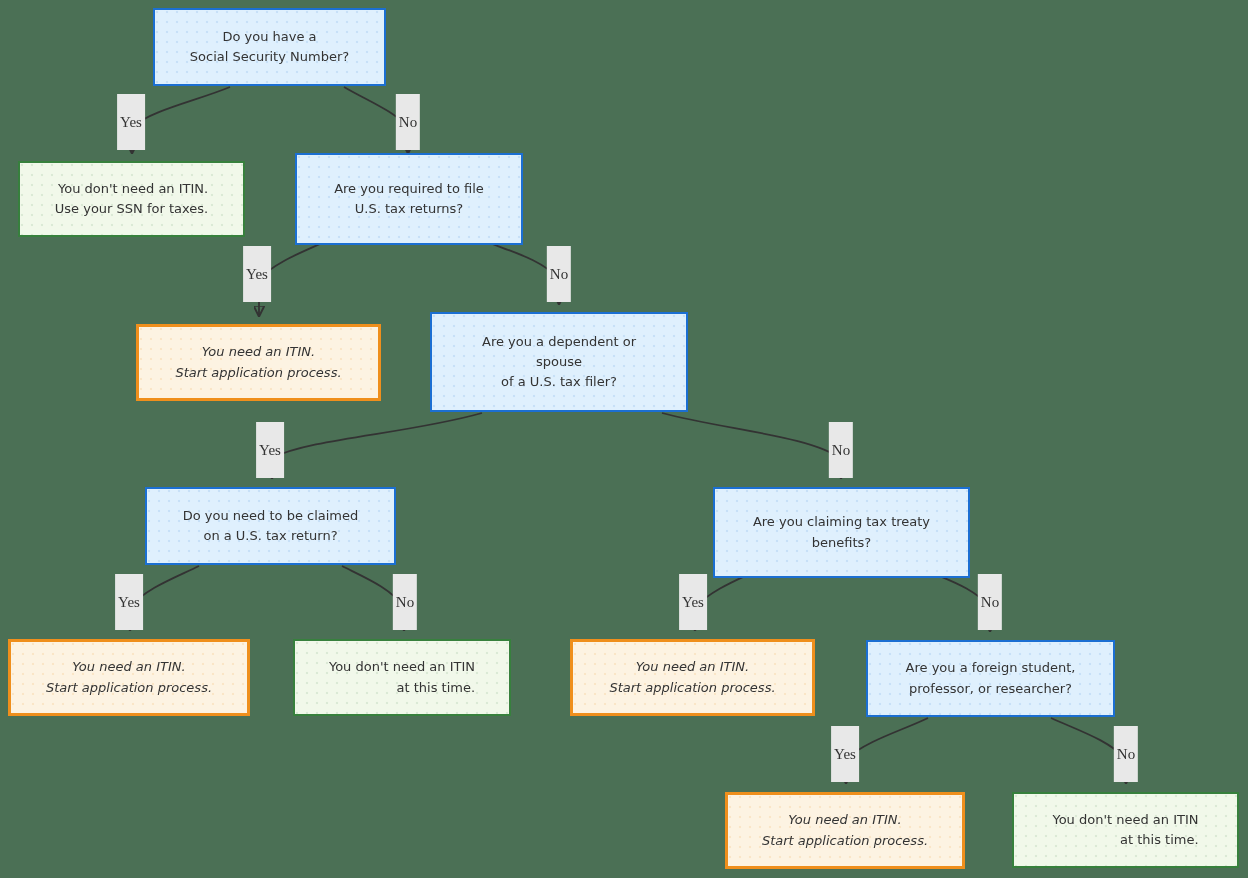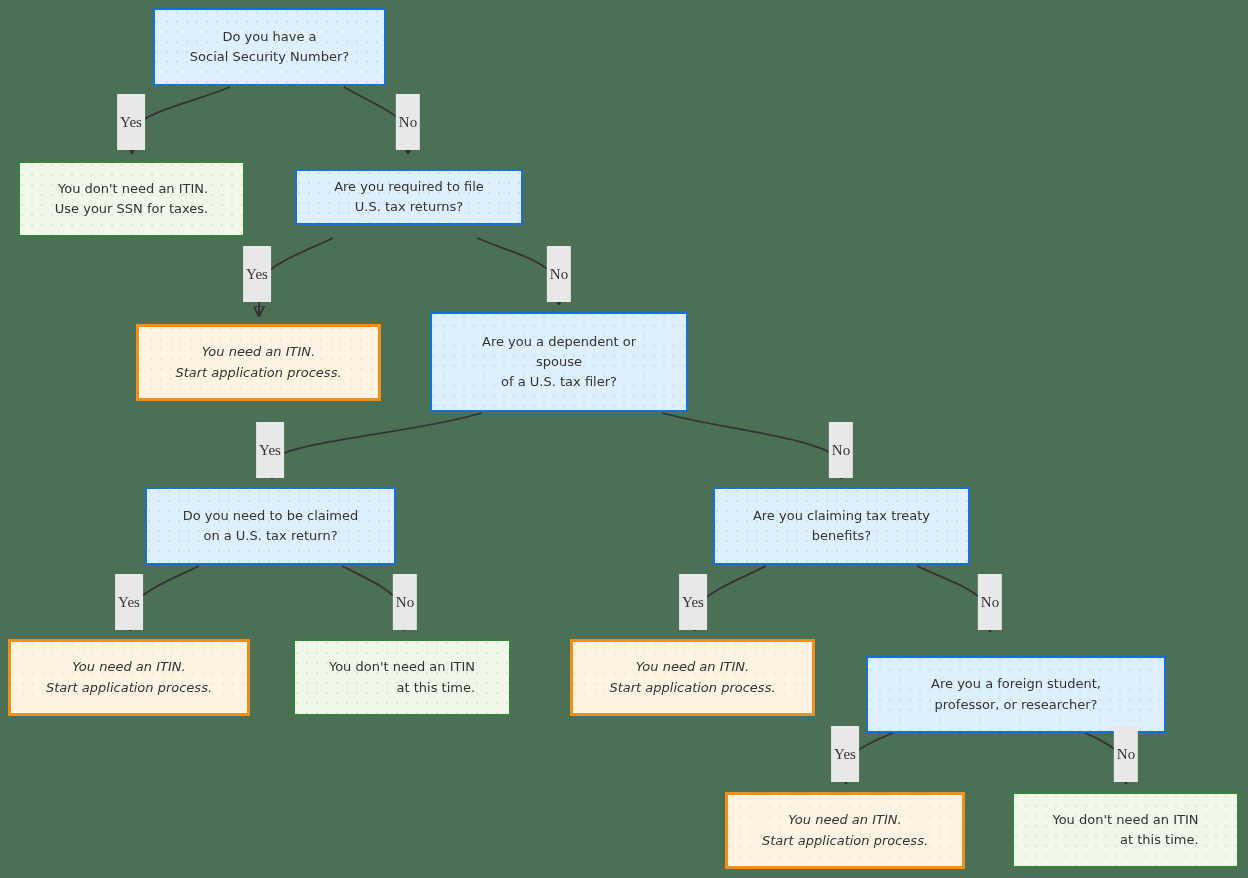--- a/index.html
+++ b/index.html
@@ -82,62 +82,62 @@
   <div class="node question" style="left:153px;top:8px;width:233px;height:78px">
     <span>Do you have a
 Social Security Number?</span>
   </div>
 
   <div class="node no-itin" style="left:18px;top:161px;width:227px;height:76px">
     <span>You don't need an ITIN.
 Use your SSN for taxes.</span>
   </div>
 
-  <div class="node question" style="left:295px;top:169px;width:228px;height:56px">
+  <div class="node question" style="left:295px;top:153px;width:228px;height:92px">
     <span>Are you required to file
 U.S. tax returns?</span>
   </div>
 
   <div class="node need-itin" style="left:136px;top:324px;width:245px;height:77px">
     <span>You need an ITIN.
 Start application process.</span>
   </div>
 
   <div class="node question" style="left:145px;top:487px;width:251px;height:78px">
     <span>Do you need to be claimed
 on a U.S. tax return?</span>
   </div>
 
   <div class="node question" style="left:430px;top:312px;width:258px;height:100px">
     <span>Are you a dependent or
 spouse
 of a U.S. tax filer?</span>
   </div>
 
-  <div class="node question" style="left:713px;top:487px;width:257px;height:78px">
+  <div class="node question" style="left:713px;top:487px;width:257px;height:91px">
     <span>Are you claiming tax treaty
 benefits?</span>
   </div>
 
   <div class="node need-itin" style="left:8px;top:639px;width:242px;height:77px">
     <span>You need an ITIN.
 Start application process.</span>
   </div>
 
   <div class="node no-itin" style="left:293px;top:639px;width:218px;height:77px">
     <span>You don't need an ITIN
 at this time.</span>
   </div>
 
   <div class="node need-itin" style="left:570px;top:639px;width:245px;height:77px">
     <span>You need an ITIN.
 Start application process.</span>
   </div>
 
-  <div class="node question" style="left:866px;top:656px;width:300px;height:77px">
+  <div class="node question" style="left:866px;top:640px;width:249px;height:77px">
     <span>Are you a foreign student,
 professor, or researcher?</span>
   </div>
 
   <div class="node need-itin" style="left:725px;top:792px;width:240px;height:77px">
     <span>You need an ITIN.
 Start application process.</span>
   </div>
 
   <div class="node no-itin" style="left:1012px;top:792px;width:227px;height:76px">

